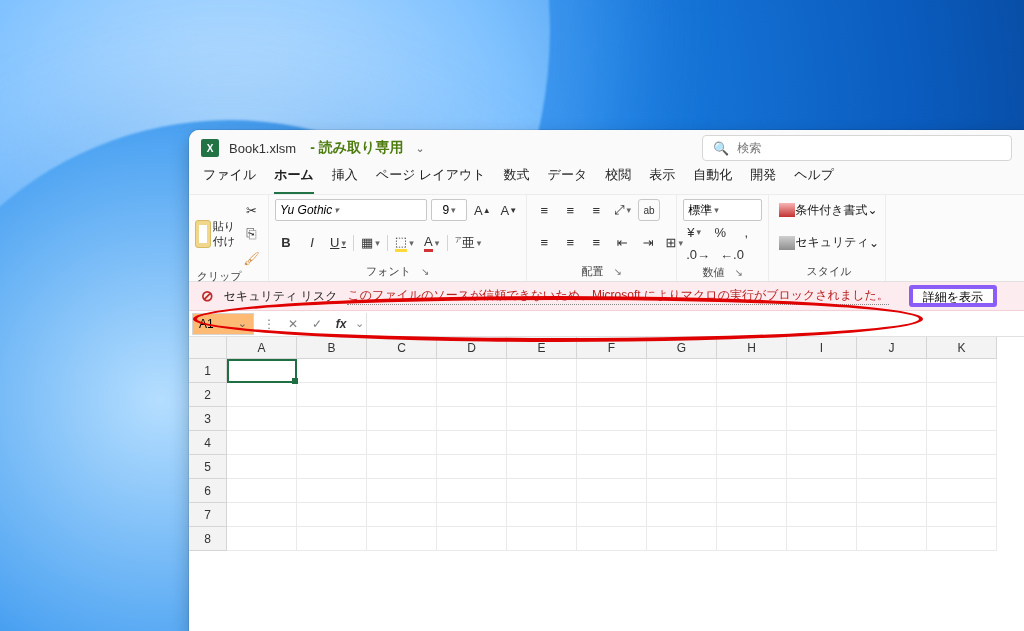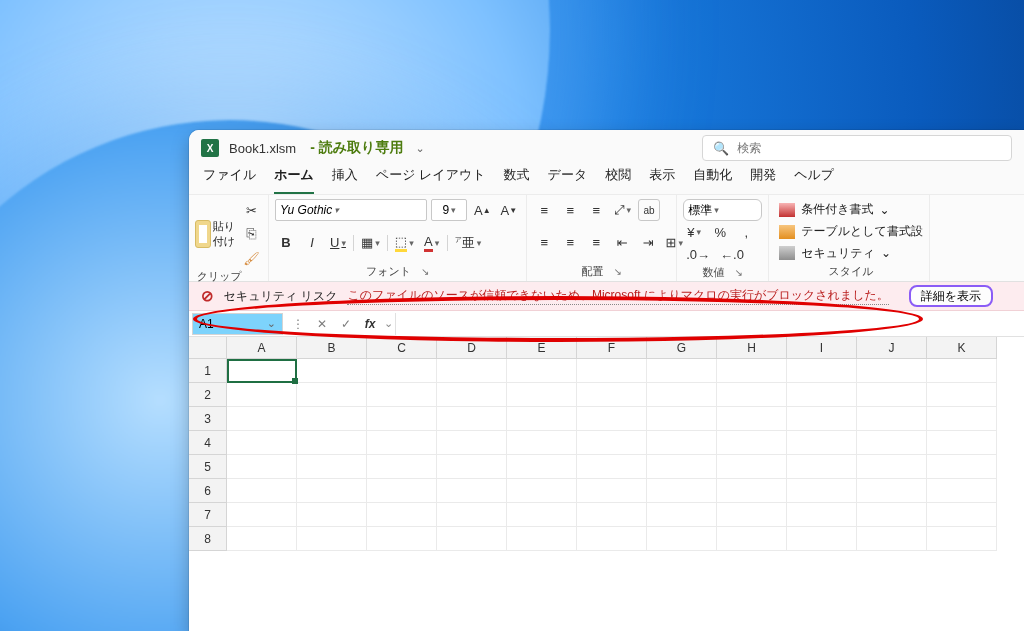--- a/index.html
+++ b/index.html
@@ -170,21 +170,21 @@
     display: inline-flex; align-items: center;
     border-radius: 2px;
   }
   .fontname { width: 152px; font-style: italic; }
   .fontsize { width: 36px; justify-content: center;}
   .grpA { width: 80px;}
   .grpB { flex: 0 0 auto;}
   .grpAlign { width: 150px;}
   .grpNum  { width: 92px;}
   .grpStyles { flex: 0 0 auto; padding-left:10px;}
-  .style-line { display:flex; align-items:center; gap:6px; font-size:12px; color:#222; height:22px;}
+  .style-line { display:flex; align-items:center; gap:0; font-size:12px; color:#222; height:22px;}
   .swatch { width:16px; height:14px; display:inline-block;}
   .sw1 { background: linear-gradient(#f8b4b4,#c23131);}
   .sw2 { background: linear-gradient(#f7c57e,#e38f20);}
   .sw3 { background: linear-gradient(#cfcfcf,#8e8e8e);}
 
   
   .security-bar {
     display: flex;
     align-items: center;
     gap: 10px;
@@ -194,39 +194,39 @@
     border-bottom: 1px solid #f1d1d6;
     font-size: 12px;
   }
   .shield-icon { color: #c02b2b; font-size: 15px; font-weight:700;}
   .sec-title { font-weight: 400; color: #222; }
   .sec-msg { color: #b91c1c; border-bottom: 1px dotted #888; }
   .detail-btn {
     margin-left: 10px;
     height: 22px;
     padding: 0 10px;
-    border: 2px solid #8b5cf6;
+    border: 4px solid #8b5cf6;
     background: #fdfdfd;
     font-size: 12px;
-    border-radius: 8px;
+    border-radius: 3px;
   }
 
   
   .formula-bar {
     display: flex; align-items: center;
     height: 26px;
     border-bottom: 1px solid #e1e1e1;
     font-size: 12px;
     background: #fff;
   }
   .namebox {
-    width: 91px; height: 22px; margin: 2px 3px;
+    width: 62px; height: 22px; margin: 2px 3px;
     border: 1px solid #d4d4d4;
     display: flex; align-items: center; padding: 0 6px;
-    background:#7dd3fc;
+    background:#fdba74;
   }
   .namebox .chev { margin-left:auto;}
   .fb-btn { width: 24px; text-align:center; color:#7d7d7d;}
   .fx { font-style: italic; font-weight:600; color:#333;}
   .fb-input { flex:1; height:22px; border-left:1px solid #e1e1e1; margin-left:2px;}
 
   
   .grid-area {
     flex: 1;
     display: flex;
@@ -396,43 +396,39 @@
         <span class="btn drop">⊞</span>
       </div>
       <div class="grp-label">
           <span>配置</span>
           <span class="dlaunch">↘</span>
         </div>
     </div>
 
     <div class="grp grpNum">
       <div class="grp-row">
-        <span class="sel drop" style="width:87px;border-radius:6px;">標準</span>
+        <span class="sel drop" style="width:87px;">標準</span>
       </div>
       <div class="grp-row">
         <span class="btn drop">¥</span>
         <span class="btn">%</span>
         <span class="btn">,</span>
       </div>
       <div class="grp-row">
         <span class="btn">.0→</span>
         <span class="btn">←.0</span>
       </div>
       <div class="grp-label">
           <span>数値</span>
           <span class="dlaunch">↘</span>
         </div>
     </div>
 
     <div class="grp grpStyles">
       <div class="style-line"><span class="swatch sw1"></span><span>条件付き書式</span> ⌄</div>
-      <div class="style-line">
-          <span class="swatch sw2"></span>
-          <span>テーブルとして書式設</span>
-        </div>
       <div class="style-line"><span class="swatch sw3"></span><span>セキュリティ</span> ⌄</div>
       <div class="grp-label">
           <span>スタイル</span>
         </div>
     </div>
   </div>
 
   <div class="security-bar">
     <span class="shield-icon">⊘</span>
     <span class="sec-title">セキュリティ リスク</span>

